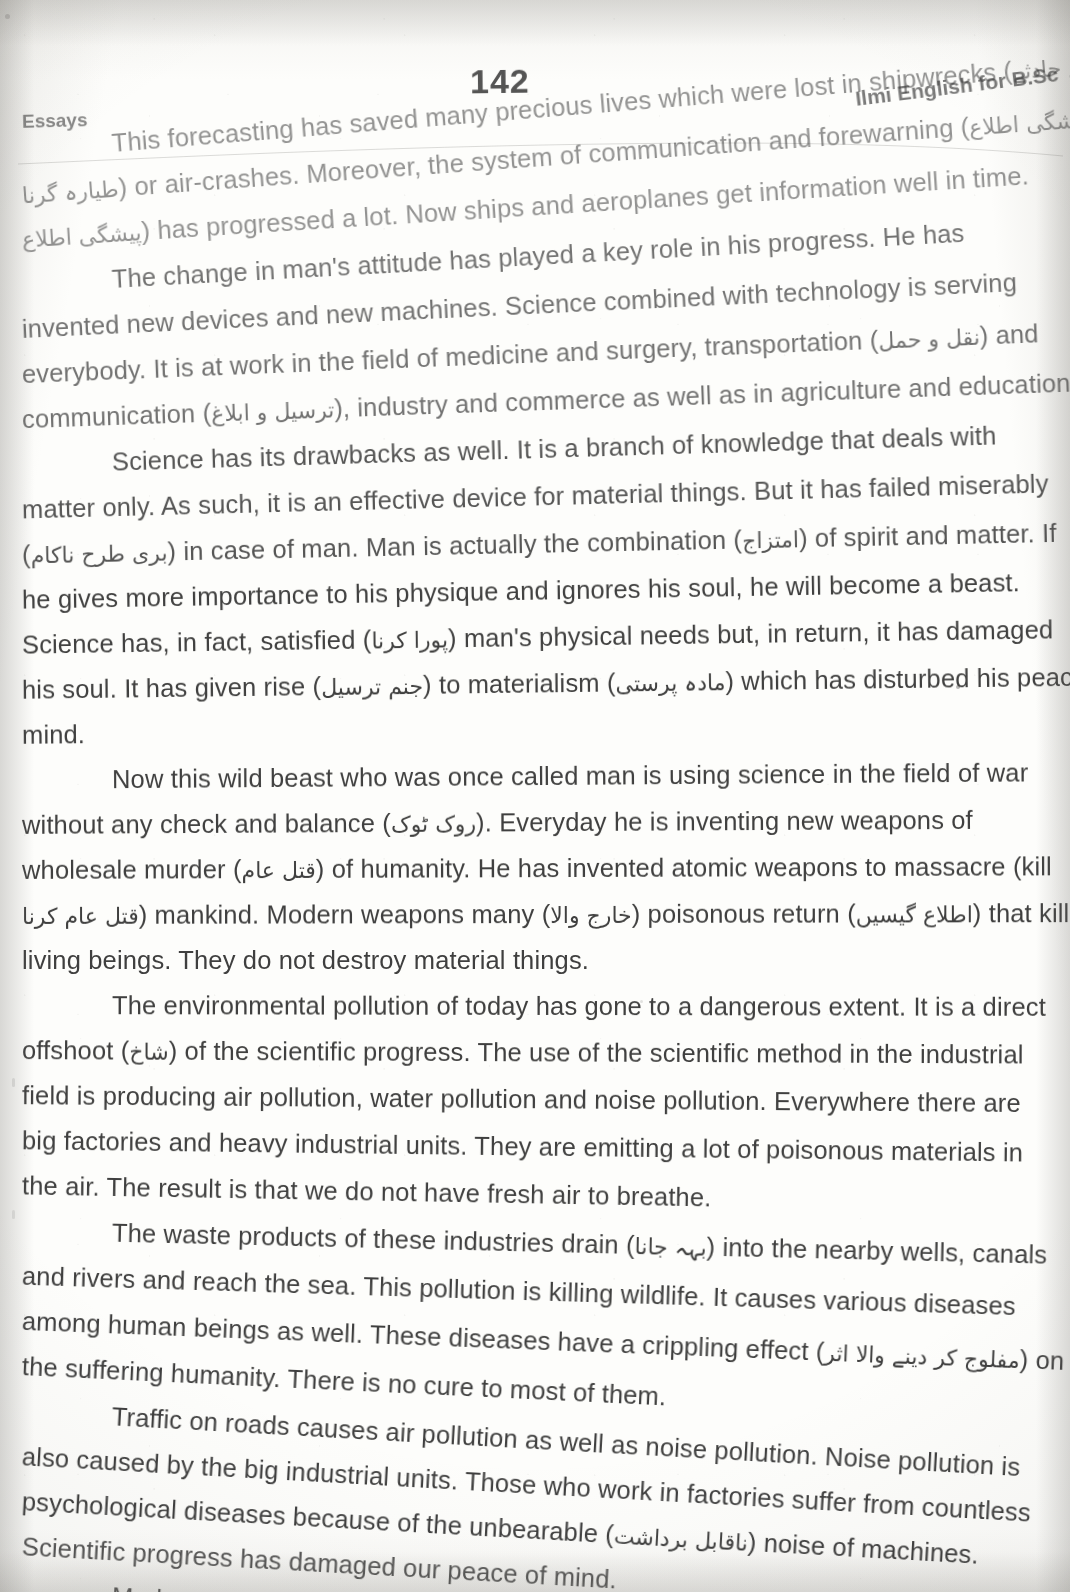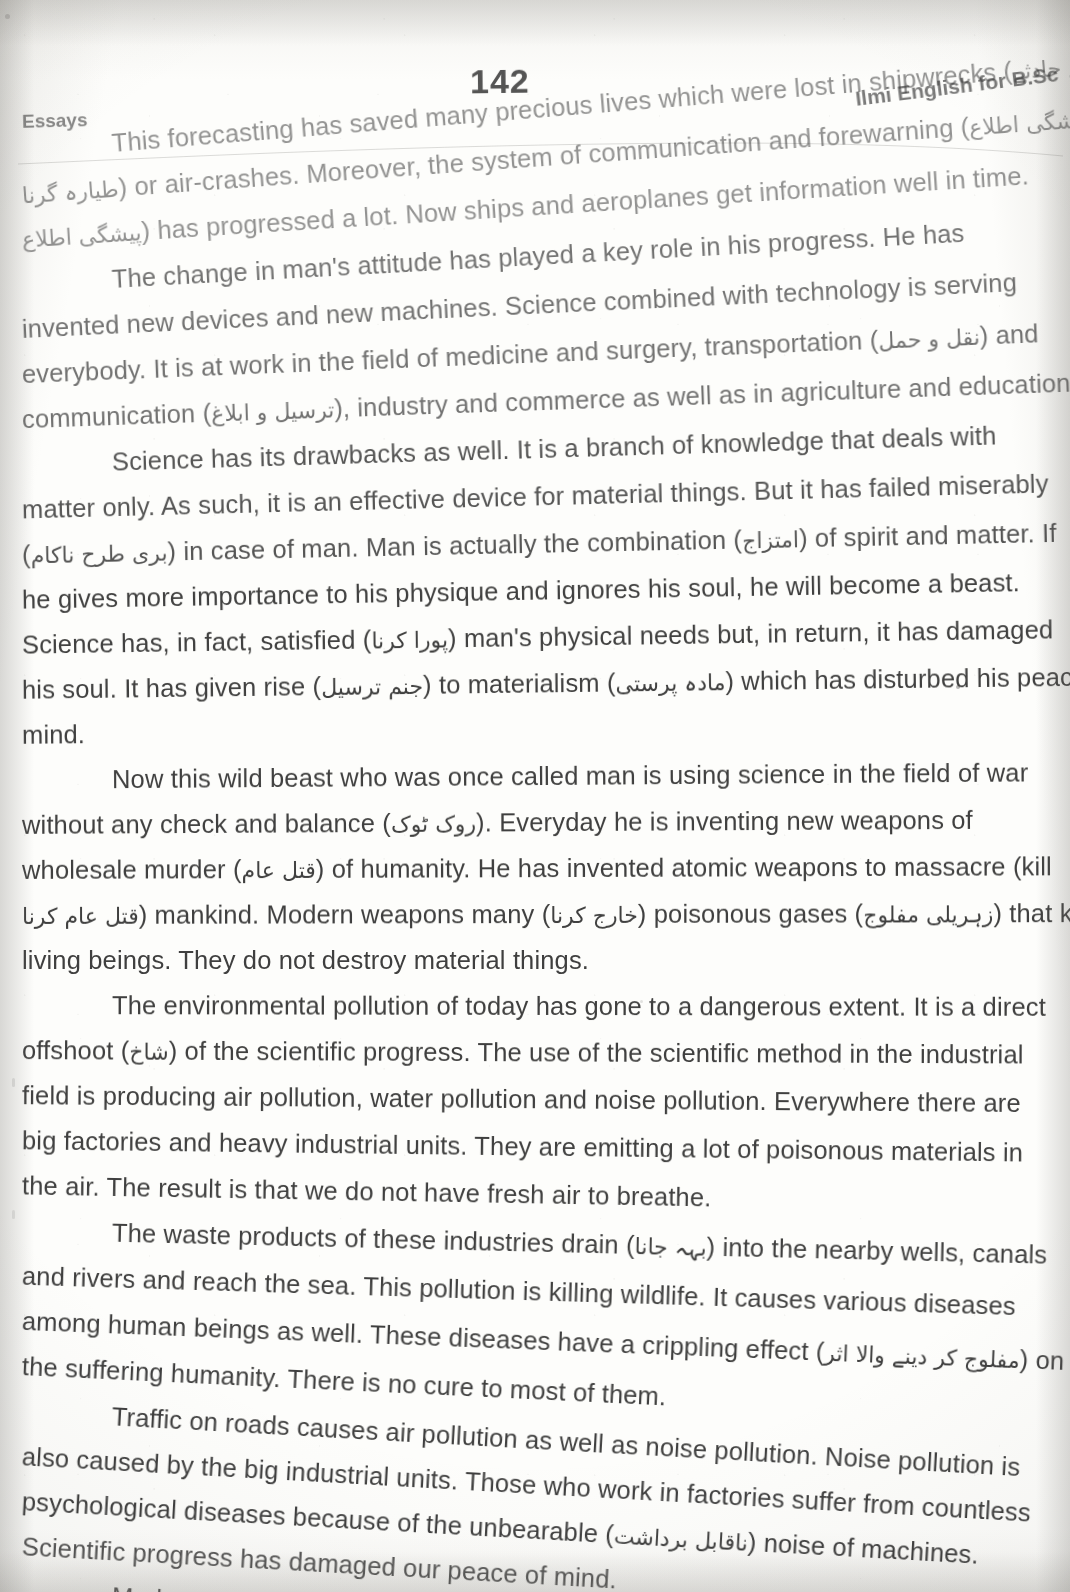--- a/index.html
+++ b/index.html
@@ -260,21 +260,21 @@
 
     <div class="line ink r16">
       <span class="t">without any check and balance (</span><span class="t urdu">روک ٹوک</span><span class="t">). Everyday he is inventing new weapons of</span>
     </div>
 
     <div class="line ink r17">
       <span class="t">wholesale murder (</span><span class="t urdu">قتل عام</span><span class="t">) of humanity. He has invented atomic weapons to massacre (kill</span>
     </div>
 
     <div class="line ink r18">
-      <span class="t urdu">قتل عام کرنا</span><span class="t">) mankind. Modern weapons many (</span><span class="t urdu">خارج کرنا</span><span class="t">) poisonous gases (</span><span class="t urdu">زہریلی مفلوج</span><span class="t">) that kill only</span>
+      <span class="t urdu">قتل عام کرنا</span><span class="t">) mankind. Modern weapons many (</span><span class="t urdu">خارج والا</span><span class="t">) poisonous return (</span><span class="t urdu">اطلاع گیسیں</span><span class="t">) that kill only</span>
     </div>
 
     <div class="line ink r19">
       <span class="t">living beings. They do not destroy material things.</span>
     </div>
 
     <div class="line indent ink r20">
       <span class="t">The environmental pollution of today has gone to a dangerous extent. It is a direct</span>
     </div>
 

